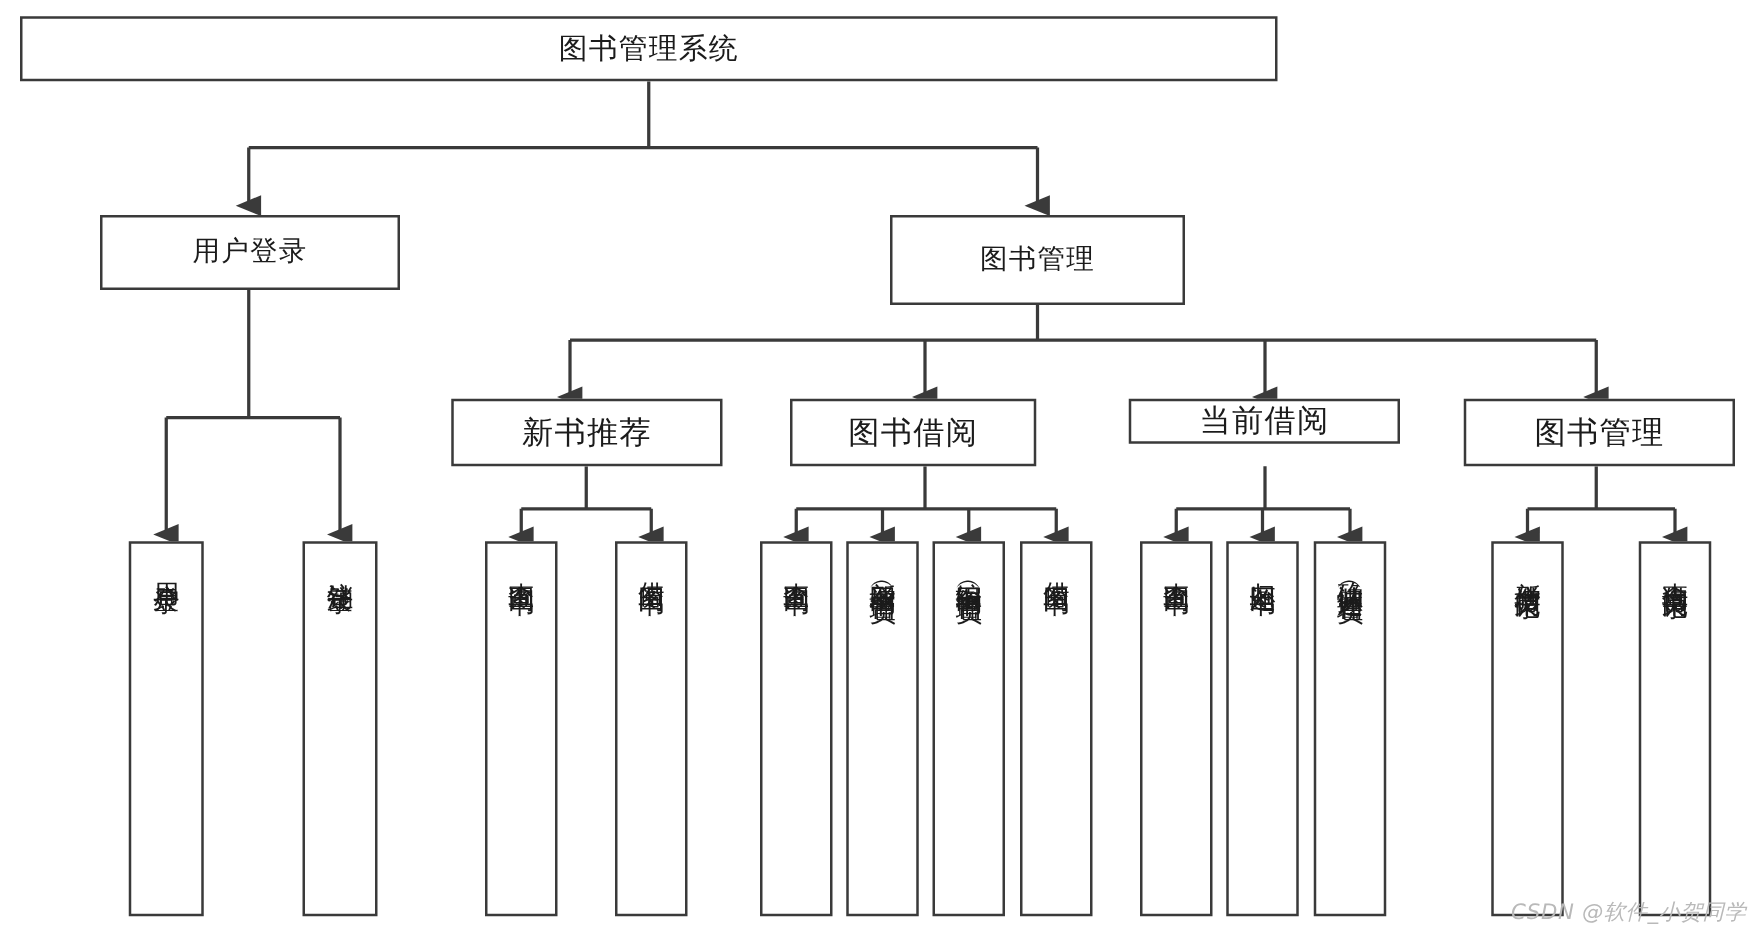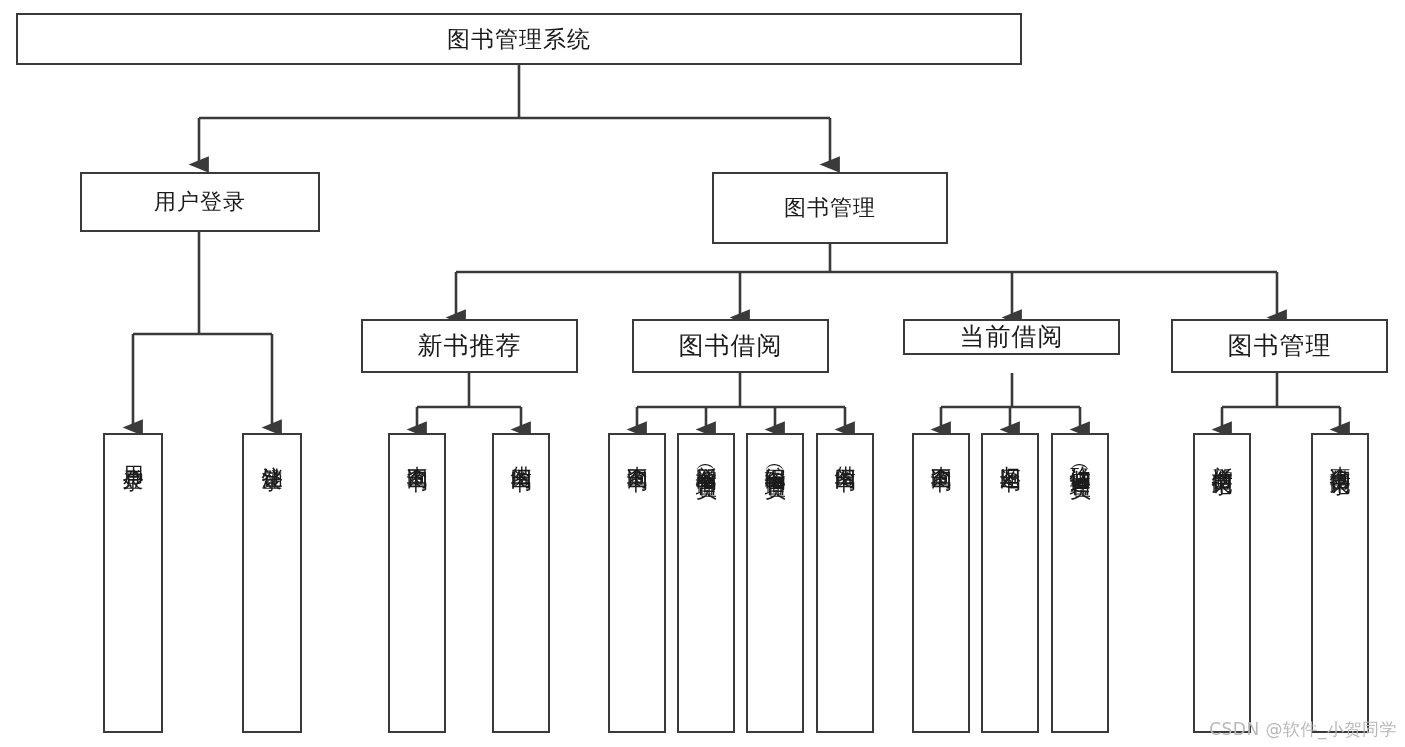--- a/index.html
+++ b/index.html
@@ -66,20 +66,21 @@
   }
   #watermark {
     position: absolute;
     right: 8px;
     bottom: 6px;
     font-size: 17px;
     color: #b9b9b9;
     letter-spacing: 0.5px;
     white-space: nowrap;
     font-family: "DejaVu Sans", "Liberation Sans", sans-serif;
+    font-style: italic;
   }
 </style>
 </head>
 <body>
 
 <div id="diagram-root">
 
   <svg id="edge-layer" width="1405" height="747" viewBox="0 0 1405 747" xmlns="http://www.w3.org/2000/svg">
     <defs>
       <marker id="arrowhead" markerWidth="9" markerHeight="9" refX="3.6" refY="4.4" orient="auto" markerUnits="strokeWidth">

